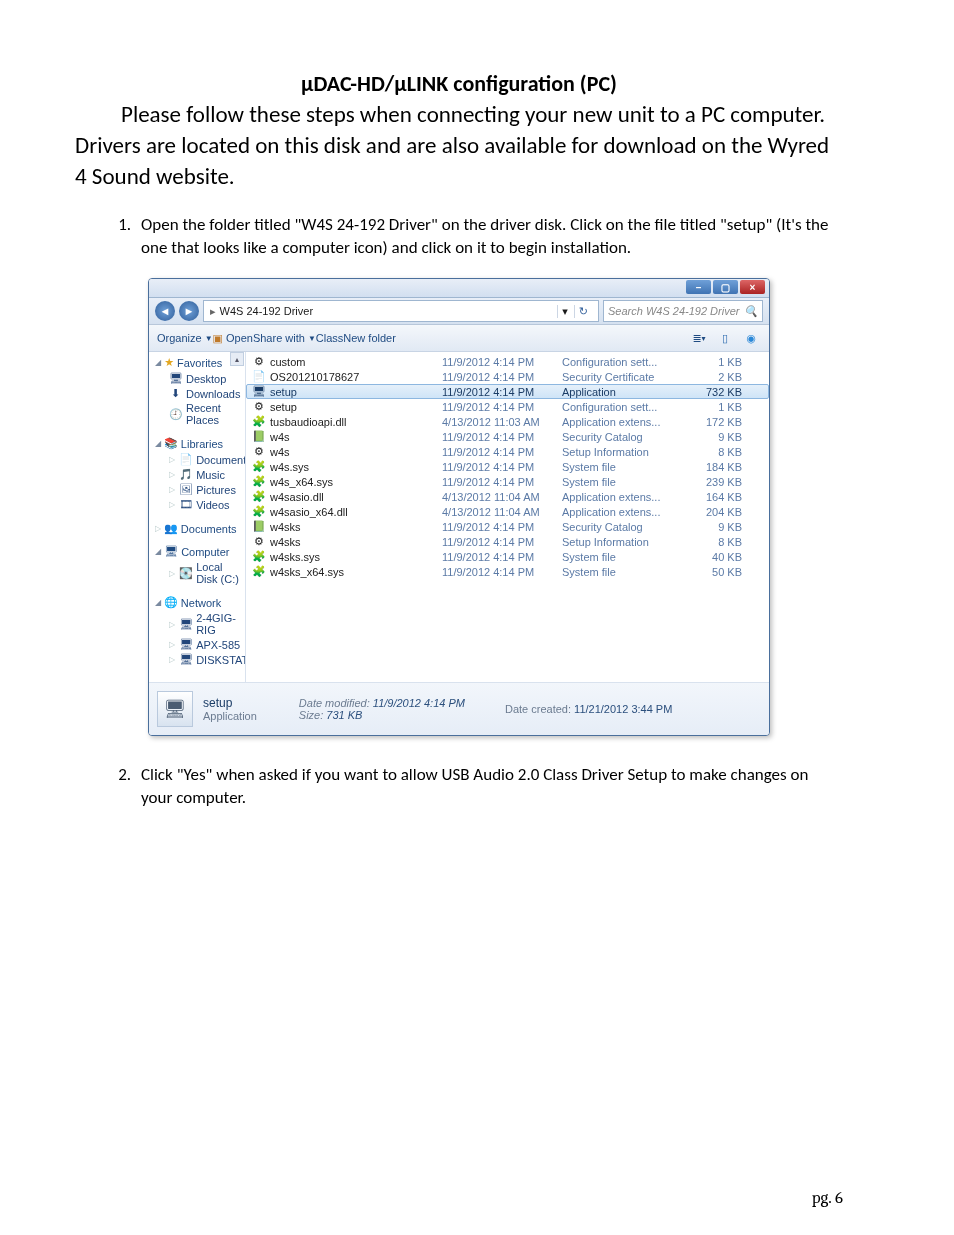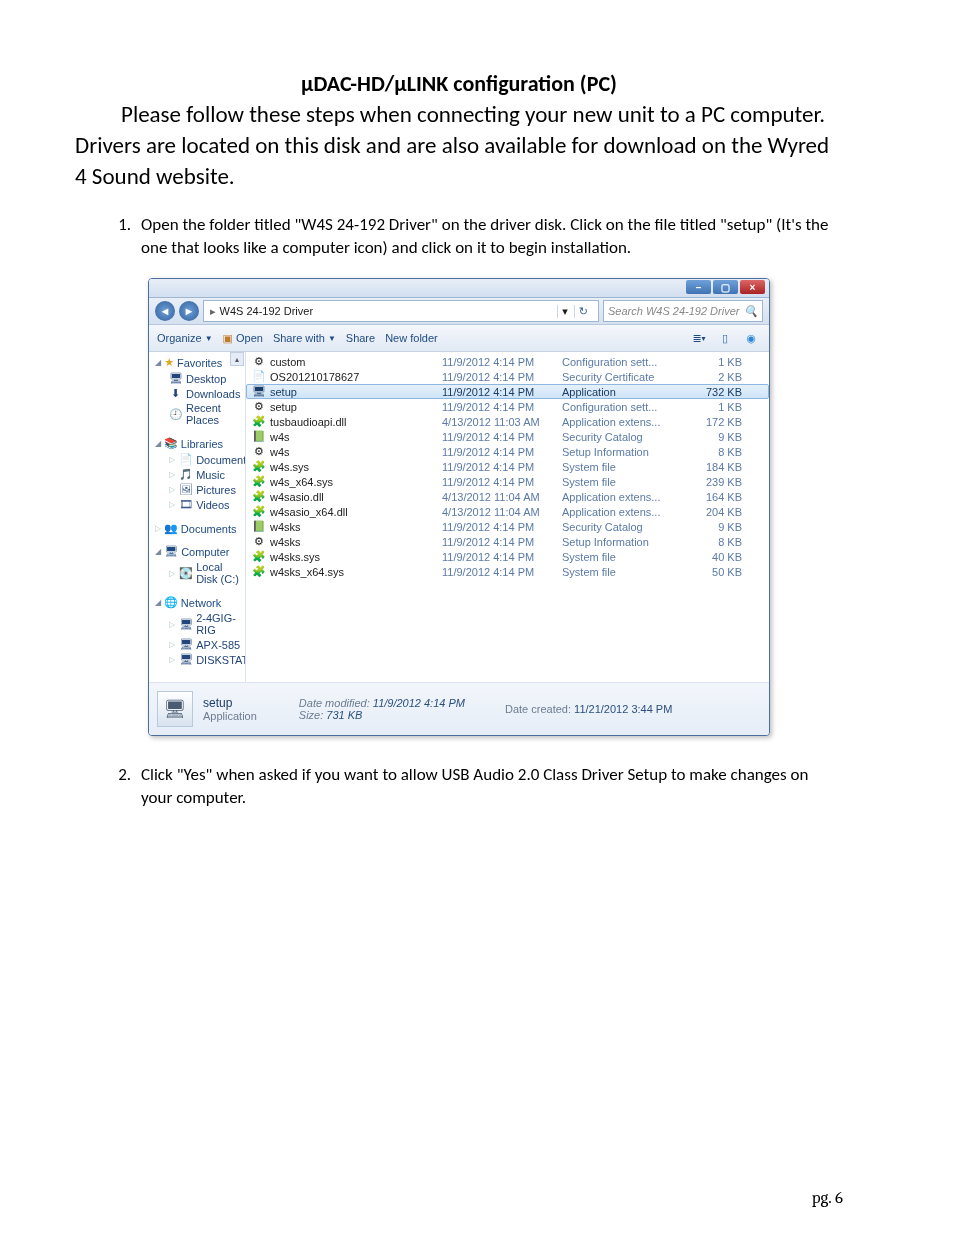--- a/index.html
+++ b/index.html
@@ -99,21 +99,21 @@
   .searchwrap {
     width: 150px; height:20px; background:#fff; border:1px solid #9fb6d0;
     display:flex; align-items:center; padding:0 4px; font-size:11px;
     color:#888; font-style: italic;
   }
   .searchwrap .sicon { width:14px; text-align:center; color:#4a6f9c; margin-left:auto;}
   .toolbar {
     height: 26px;
     background: linear-gradient(#f4f7fb,#e1e9f4);
     border-bottom:1px solid #c8d4e4;
-    display:flex; align-items:center; padding:0 8px; gap:10px;
+    display:flex; align-items:center; padding:0 8px; 
     font-size:11px; color:#1f4b82;
   }
   .toolbar .tbtn { display:flex; align-items:center; gap:3px; cursor:default;}
   .toolbar .tbtn .car { font-size:8px; color:#1f4b82;}
   .toolbar .right { margin-left:auto; display:flex; align-items:center; gap:6px;}
   .toolbar .iconbtn {
     width:18px;height:18px;display:flex;align-items:center;justify-content:center;
     border:1px solid transparent;
   }
   .explorer-body { display:flex; height: 330px; }
@@ -228,21 +228,21 @@
             <span class="car">▼</span>
           </div>
         <div class="tbtn">
             <span style="color:#c07a2a;">▣</span>
             <span>Open</span>
           </div>
         <div class="tbtn">
             <span>Share with</span>
             <span class="car">▼</span>
           </div>
-        <div class="tbtn">Share</div>
+        <div class="tbtn">Class</div>
         <div class="tbtn">New folder</div>
         <div class="right">
           <div class="iconbtn">≣<span style="font-size:8px;">▾</span></div>
           <div class="iconbtn" style="color:#2f6db0;">▯</div>
           <div class="iconbtn" style="color:#2a88d8;">◉</div>
         </div>
       </div>
       <div class="explorer-body">
         <div class="sidebar">
           <div class="scrollup">▴</div>

